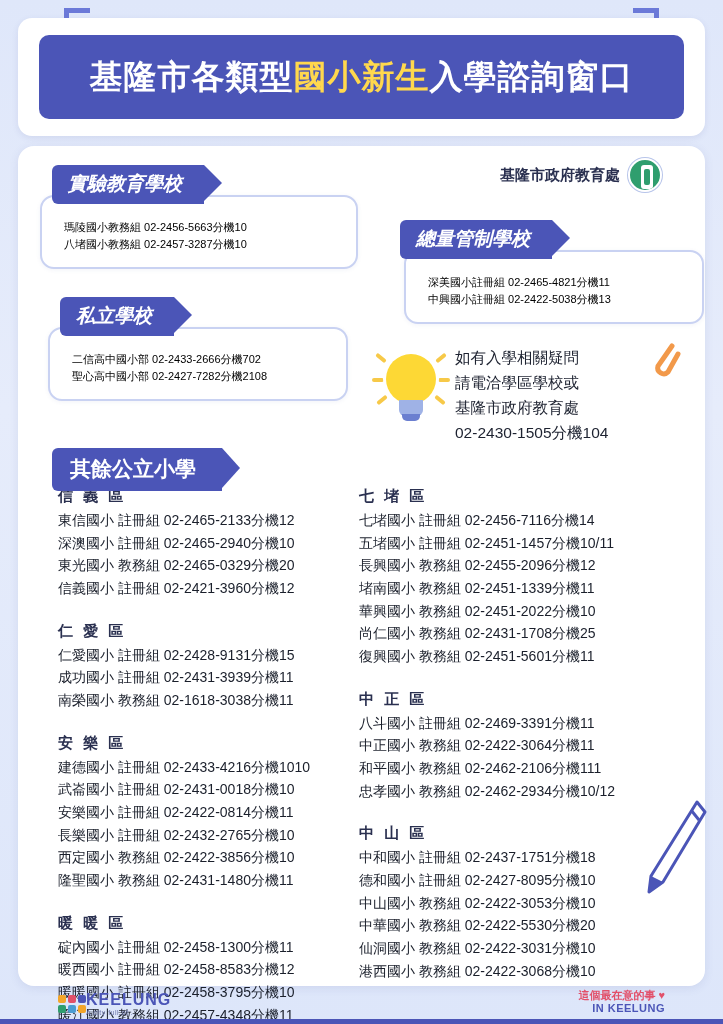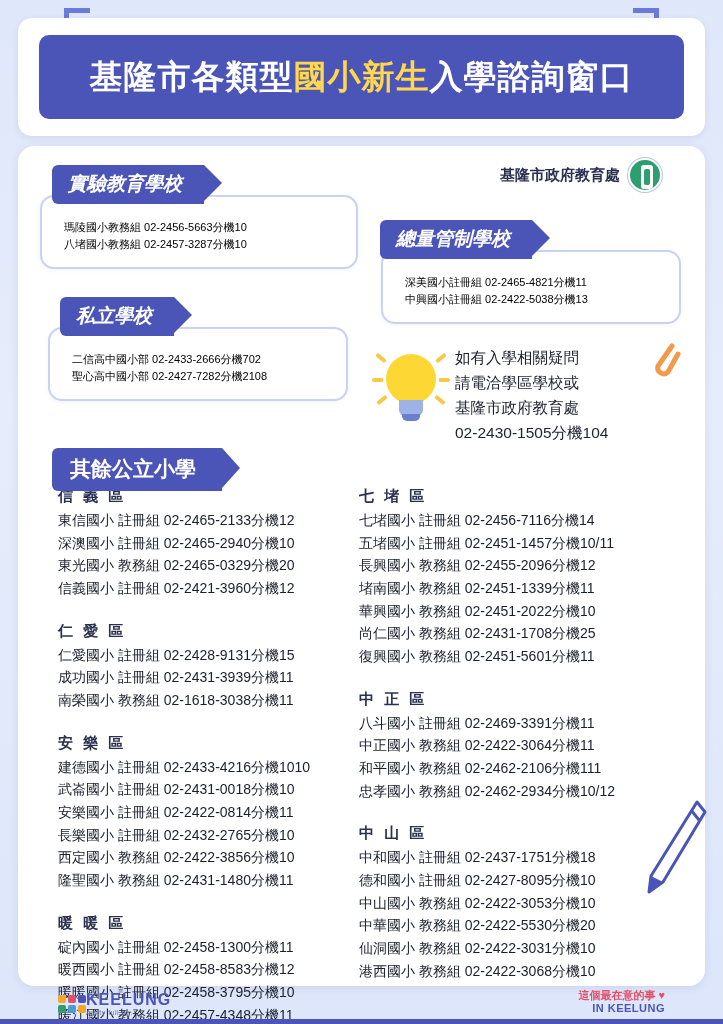--- a/index.html
+++ b/index.html
@@ -68,22 +68,22 @@
     border-radius:14px; padding:22px 36px 14px 22px;
     font-size:11px; color:#000000; line-height:1.55;
     box-shadow:0 1px 4px rgba(90,100,170,.08);
   }
 
   
   #exp-ribbon { left:52px; top:165px; }
   #exp-card { left:40px; top:195px; width:318px; }
   #priv-ribbon { left:60px; top:297px; }
   #priv-card { left:48px; top:327px; width:300px; }
-  #quota-ribbon { left:380px; top:220px; }
-  #quota-card { left:381px; top:250px; width:300px; }
+  #quota-ribbon { left:400px; top:220px; }
+  #quota-card { left:404px; top:250px; width:300px; }
 
   .edu-dept {
     position:absolute; left:500px; top:158px;
     display:flex; align-items:center; gap:8px;
   }
   .edu-dept .txt { font-size:15px; font-weight:bold; color:#2a3050; }
   .logo-circle {
     width:34px;height:34px;border-radius:50%;
     background:#2f9e6e; position:relative; overflow:hidden;
     border:2px solid #fff; box-shadow:0 0 0 1px #b7c4ea;

